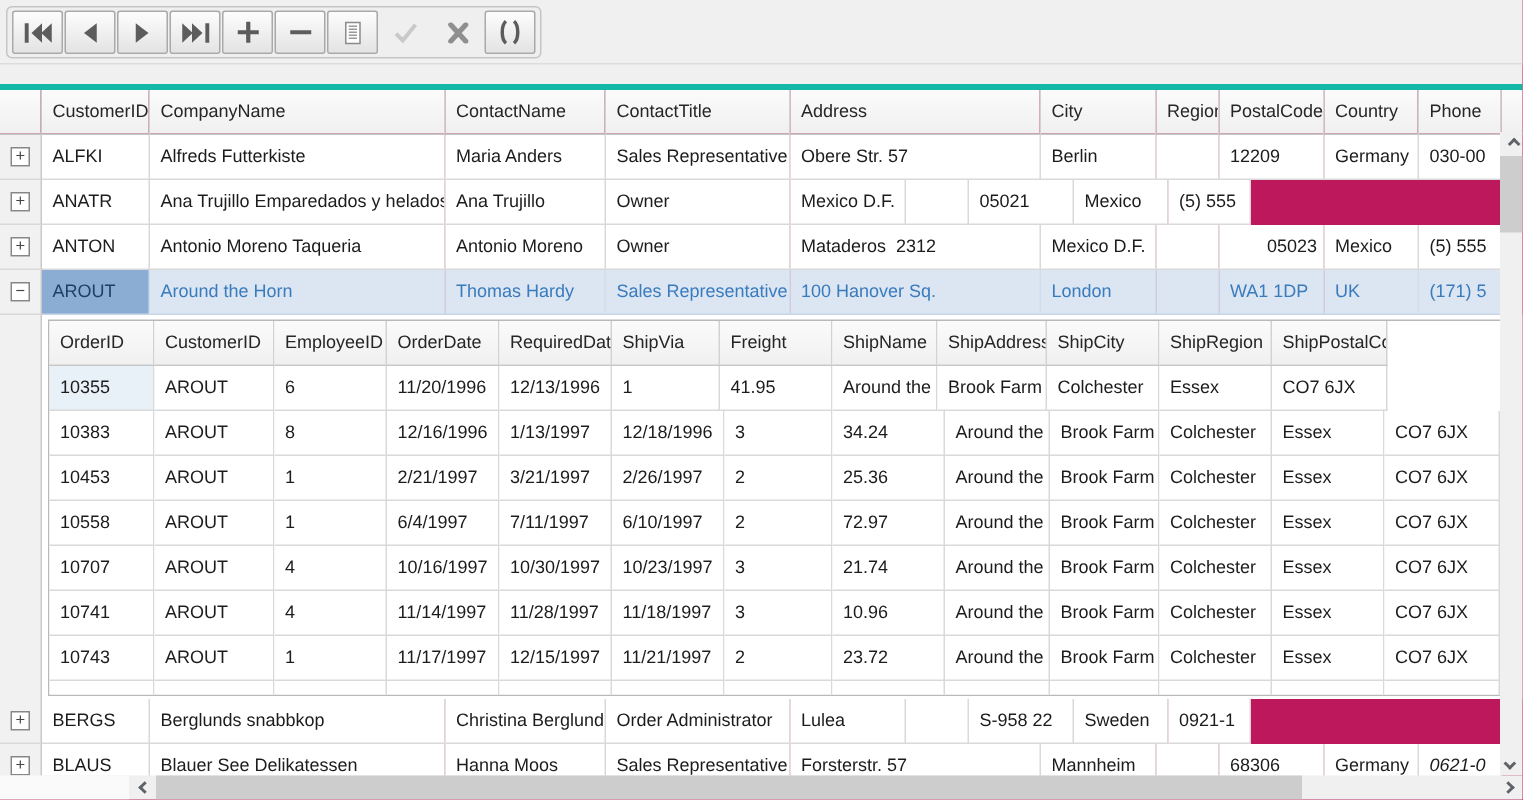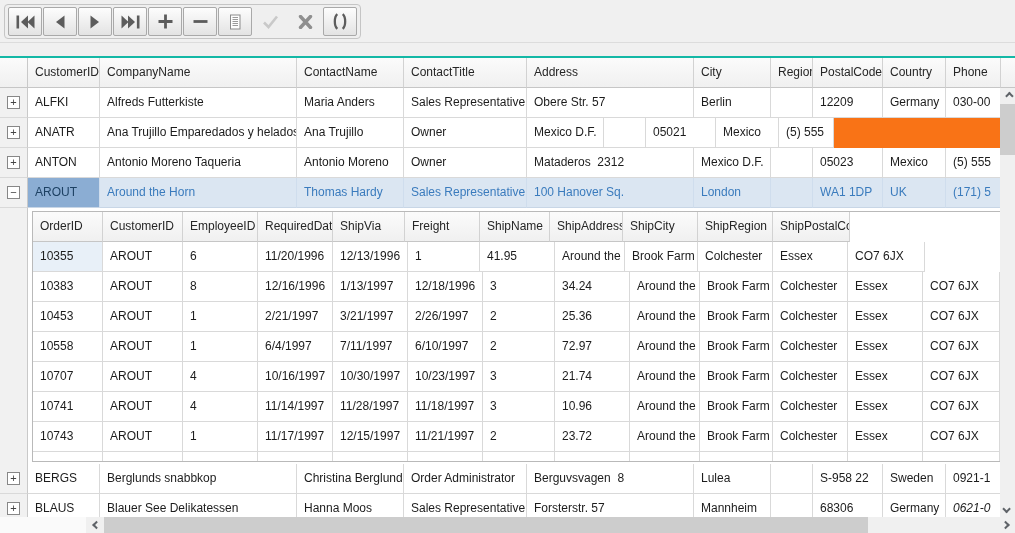--- a/index.html
+++ b/index.html
@@ -7,21 +7,21 @@
   body { background: #f0f0f0; font-family: "Liberation Sans", "DejaVu Sans", sans-serif; font-size: 12px; color: #1c1c1c; position: relative; }
 
   
   .toolstrip { position: absolute; top: 0; left: 0; width: 1015px; height: 43px; background: #f0f0f0; border-bottom: 1px solid #dcdcdc; }
   .toolbar { position: absolute; top: 4px; left: 4px; height: 35px; display: flex; align-items: center; gap: 1px; padding: 2px 3px; background: #efefef; border: 1px solid #c5c5c5; border-radius: 4px; }
   .tbtn { width: 34px; height: 29px; display: flex; align-items: center; justify-content: center; background: linear-gradient(#fdfdfd, #e3e3e3); border: 1px solid #a9a9a9; border-radius: 2px; cursor: default; }
   .tbtn.disabled { background: transparent; border-color: transparent; }
   .tbtn svg { display: block; }
 
   
-  .grid { position: absolute; top: 56px; left: 0; right: 0; bottom: 0; background: #f97316; border-top: 2px solid #14b8a6; overflow: hidden; }
+  .grid { position: absolute; top: 56px; left: 0; right: 0; bottom: 0; background: #be185d; border-top: 4px solid #14b8a6; overflow: hidden; }
   .row { display: flex; width: 1015px; }
   .cell { flex: 0 0 auto; height: 30px; line-height: 29px; padding: 0 4px 0 7px; border-right: 1px solid #d9d9d9; border-bottom: 1px solid #d9d9d9; background: #fff; white-space: pre; overflow: hidden; }
   .header-row .cell { background: linear-gradient(#fbfbfb, #f0f0f0); border-right: 1px solid #d2d2d2; border-bottom: 1px solid #c6c6c6; color: #262626; }
   .rowheader { flex: 0 0 28px; height: 30px; background: #f1f1f1; border-right: 1px solid #c9c9c9; border-bottom: 1px solid #d9d9d9; display: flex; align-items: center; justify-content: center; }
   .header-row .rowheader { background: linear-gradient(#fbfbfb, #f0f0f0); border-bottom: 1px solid #c6c6c6; }
   .stub { flex: 1 1 auto; border-right: none; }
   .expander { width: 13px; height: 13px; background: #fff; border: 1px solid #878787; font-size: 11px; line-height: 11px; text-align: center; color: #444; cursor: default; }
 
   
   .row.selected .cell { background: #dbe6f2; color: #3a7bbd; border-bottom-color: #c8d6e6; border-right-color: #cfdded; }
@@ -183,21 +183,21 @@
       <div class="rowheader">
         <div class="expander">+</div>
       </div>
       <div class="cell" style="flex: 0 0 72px;">ANTON</div>
       <div class="cell" style="flex: 0 0 197px;">Antonio Moreno Taqueria</div>
       <div class="cell" style="flex: 0 0 107px;">Antonio Moreno</div>
       <div class="cell" style="flex: 0 0 123px;">Owner</div>
       <div class="cell" style="flex: 0 0 167px;">Mataderos  2312</div>
       <div class="cell" style="flex: 0 0 77px;">Mexico D.F.</div>
       <div class="cell" style="flex: 0 0 42px;"></div>
-      <div class="cell" style="flex: 0 0 70px;">05023</div>
+      <div class="cell" style="flex: 0 0 70px; text-align: right;">05023</div>
       <div class="cell" style="flex: 0 0 63px;">Mexico</div>
       <div class="cell" style="flex: 0 0 55px;">(5) 555</div>
     </div>
     <div class="row data-row selected">
       <div class="rowheader">
         <div class="expander">−</div>
       </div>
       <div class="cell current-cell" style="flex: 0 0 72px;">AROUT</div>
       <div class="cell" style="flex: 0 0 197px;">Around the Horn</div>
       <div class="cell" style="flex: 0 0 107px;">Thomas Hardy</div>
@@ -210,20 +210,21 @@
       <div class="cell" style="flex: 0 0 55px;">(171) 5</div>
     </div>
     <div class="detail-region">
       <div class="detail-strip"></div>
       <div class="detail-wrap">
         <div class="detail-grid">
           <div class="row header-row">
             <div class="cell" style="flex: 0 0 70px;">OrderID</div>
             <div class="cell" style="flex: 0 0 80px;">CustomerID</div>
             <div class="cell" style="flex: 0 0 75px;">EmployeeID</div>
+            <div class="cell" style="flex: 0 0 75px;">OrderDate</div>
             <div class="cell" style="flex: 0 0 75px;">RequiredDate</div>
             <div class="cell" style="flex: 0 0 72px;">ShipVia</div>
             <div class="cell" style="flex: 0 0 75px;">Freight</div>
             <div class="cell" style="flex: 0 0 70px;">ShipName</div>
             <div class="cell" style="flex: 0 0 73px;">ShipAddress</div>
             <div class="cell" style="flex: 0 0 75px;">ShipCity</div>
             <div class="cell" style="flex: 0 0 75px;">ShipRegion</div>
             <div class="cell" style="flex: 0 0 77px;">ShipPostalCode</div>
           </div>
           <div class="row data-row">
@@ -349,21 +350,20 @@
       </div>
     </div>
     <div class="row data-row">
       <div class="rowheader">
         <div class="expander">+</div>
       </div>
       <div class="cell" style="flex: 0 0 72px;">BERGS</div>
       <div class="cell" style="flex: 0 0 197px;">Berglunds snabbkop</div>
       <div class="cell" style="flex: 0 0 107px;">Christina Berglund</div>
       <div class="cell" style="flex: 0 0 123px;">Order Administrator</div>
-      <div class="cell" style="flex: 0 0 167px;">Berguvsvagen  8</div>
       <div class="cell" style="flex: 0 0 77px;">Lulea</div>
       <div class="cell" style="flex: 0 0 42px;"></div>
       <div class="cell" style="flex: 0 0 70px;">S-958 22</div>
       <div class="cell" style="flex: 0 0 63px;">Sweden</div>
       <div class="cell" style="flex: 0 0 55px;">0921-1</div>
     </div>
     <div class="row data-row">
       <div class="rowheader">
         <div class="expander">+</div>
       </div>

